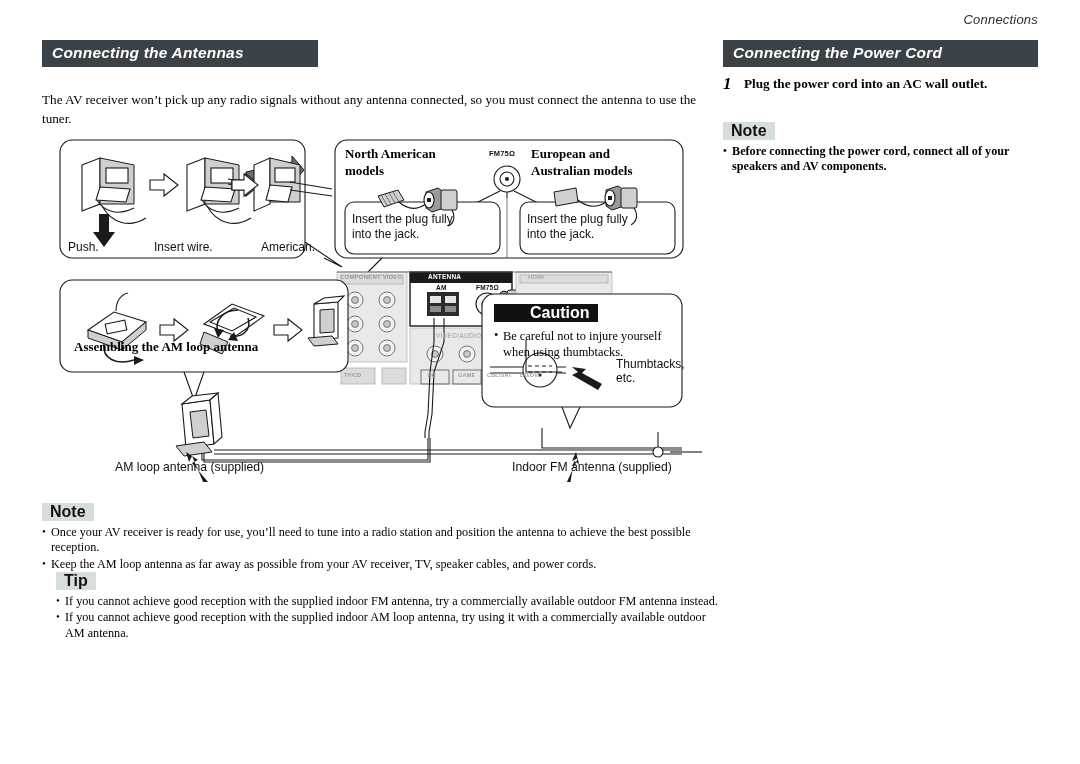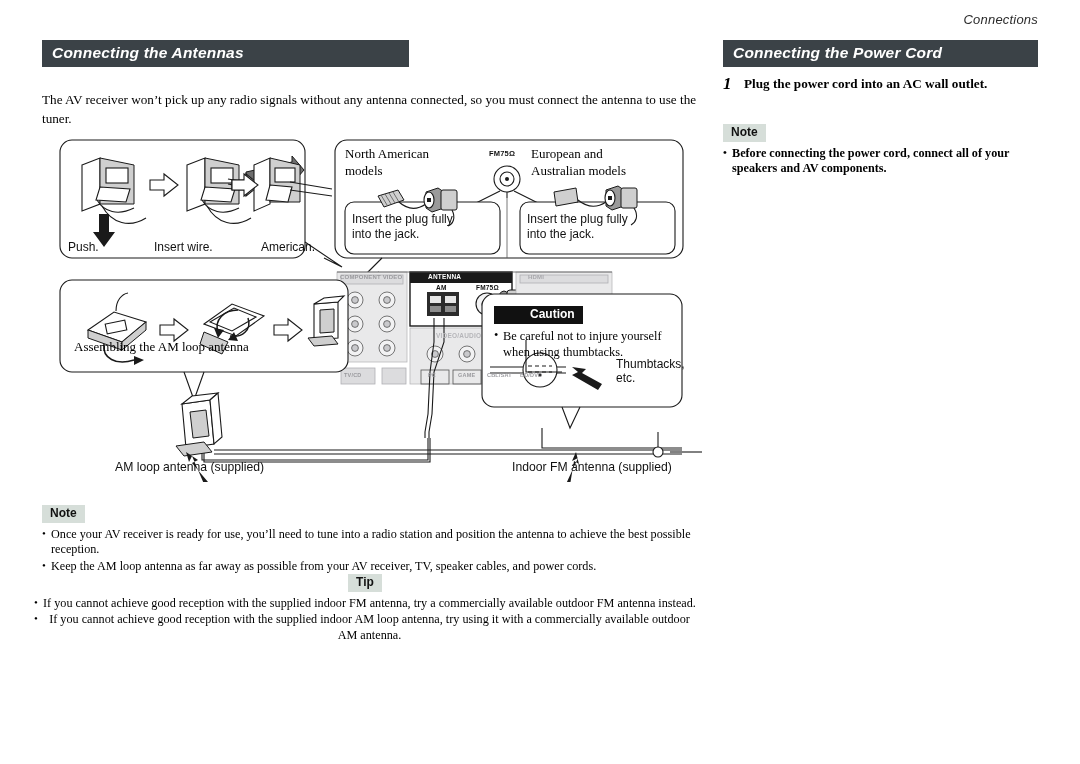--- a/index.html
+++ b/index.html
@@ -39,21 +39,21 @@
     color: #ffffff;
     font-family: "Liberation Sans", sans-serif;
     font-style: italic;
     font-weight: bold;
     font-size: 15.5px;
     letter-spacing: .2px;
     padding: 4px 0 5px 10px;
     box-sizing: border-box;
     white-space: nowrap;
   }
-  #heading-antennas { left: 42px;  top: 40px; width: 367px; }
+  #heading-antennas { left: 42px;  top: 40px; width: 276px; }
   #heading-power    { left: 723px; top: 40px; width: 315px; }
 
   
   .body-text {
     position: absolute;
     font-family: "Liberation Serif", serif;
     font-size: 13.2px;
     line-height: 18.5px;
     color: #000;
   }
@@ -85,21 +85,21 @@
     font-size: 13.2px;
     line-height: 16px;
   }
 
   
   .badge {
     display: inline-block;
     background: #d6ded9;
     font-family: "Liberation Sans", sans-serif;
     font-weight: bold;
-    font-size: 12px;
+    font-size: 16px;
     color: #111;
     padding: 2px 8px 3px 8px;
     line-height: 13px;
   }
   .badge.caution {
     background: #111;
     color: #fff;
     padding-left: 36px;
   }
   .note-block { position: absolute; }
@@ -120,42 +120,42 @@
     content: "\2022";
     position: absolute;
     left: 0;
     top: -1px;
     font-size: 11px;
   }
   .note-list li.bold { font-weight: bold; }
 
   #note-power   { left: 723px; top: 122px; width: 320px; }
   #note-bottom  { left: 42px;  top: 503px; width: 662px; }
-  #tip-bottom   { left: 34px;  top: 572px; width: 662px; text-align: center; }
+  #tip-bottom   { left: 56px;  top: 572px; width: 662px; }
 
   
   #diagram {
     position: absolute;
     left: 42px;
     top: 132px;
     width: 665px;
     height: 350px;
   }
   #diagram svg { display: block; }
 
   .dg-label {
     position: absolute;
     font-family: "Liberation Sans", sans-serif;
     font-size: 12px;
     color: #111;
   }
   .dg-label-serif {
     position: absolute;
     font-family: "Liberation Serif", serif;
-    font-weight: normal;
+    font-weight: bold;
     font-size: 13px;
     line-height: 17px;
     color: #000;
   }
   .dg-caption {
     position: absolute;
     font-family: "Liberation Sans", sans-serif;
     font-size: 12.2px;
     color: #111;
   }

